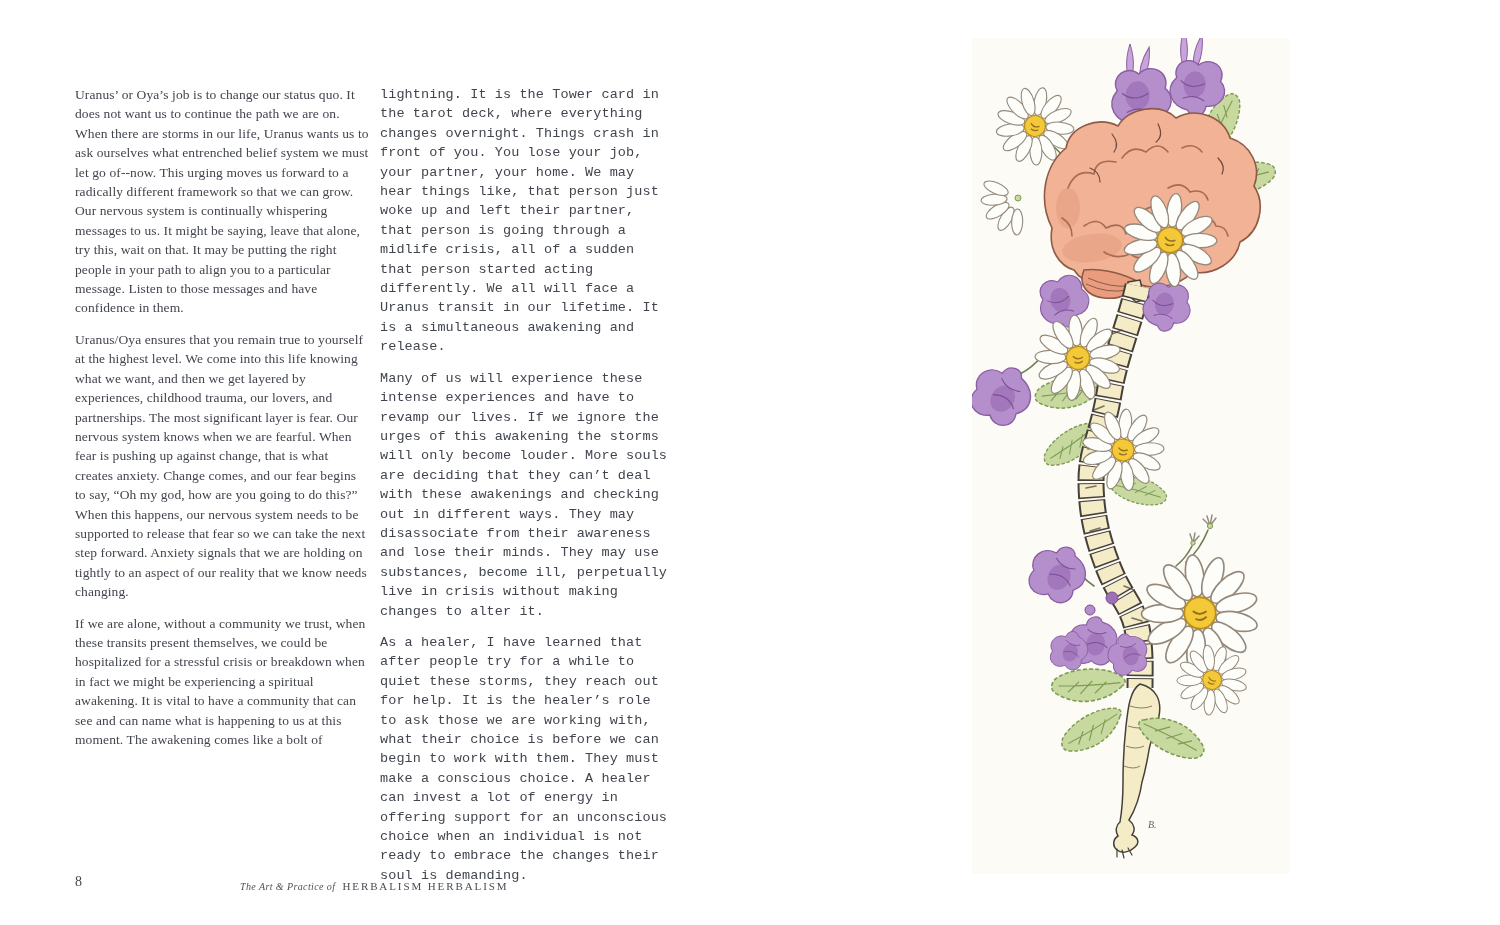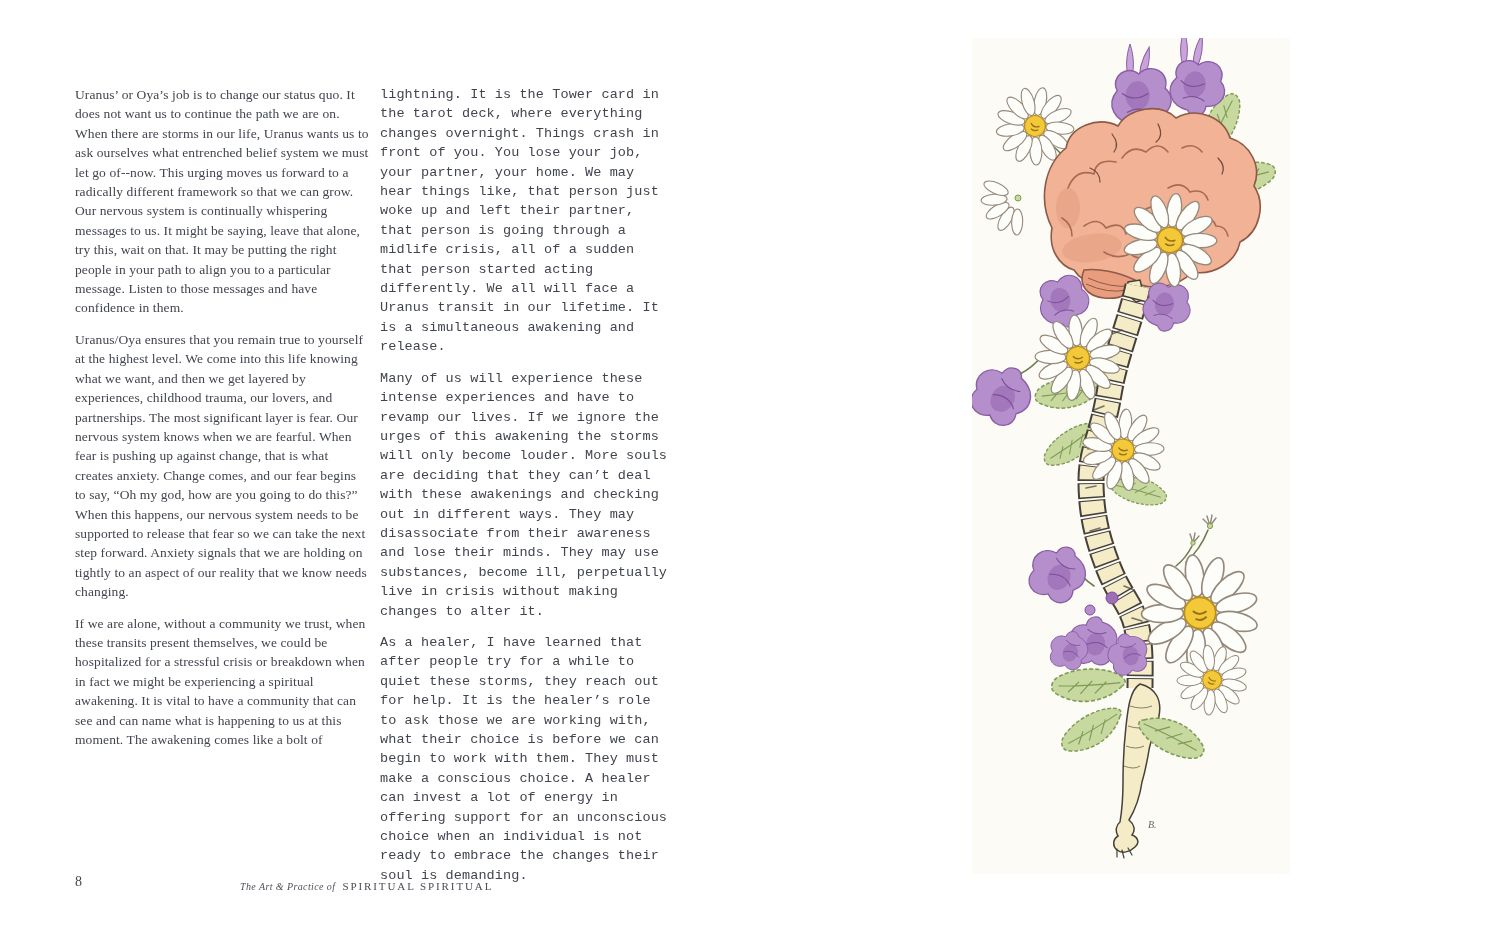--- a/index.html
+++ b/index.html
@@ -188,17 +188,17 @@
           </g>
     </g>
 
     <text class="sig" x="176" y="790">B.</text>
   </svg>
   </figure>
 
   <footer>
     <span class="pagenum">8</span>
     <span class="booktitle">
-      <span class="series">The Art &amp; Practice of</span><span class="caps">SPIRITUAL SPIRITUAL</span>
+      <span class="series">The Art &amp; Practice of</span><span class="caps">HERBALISM HERBALISM</span>
     </span>
   </footer>
 
 </div>
 
 </body></html>

